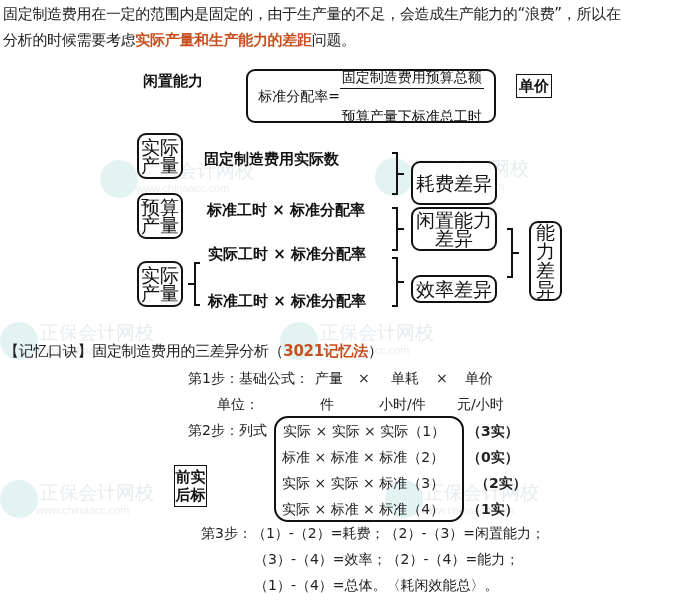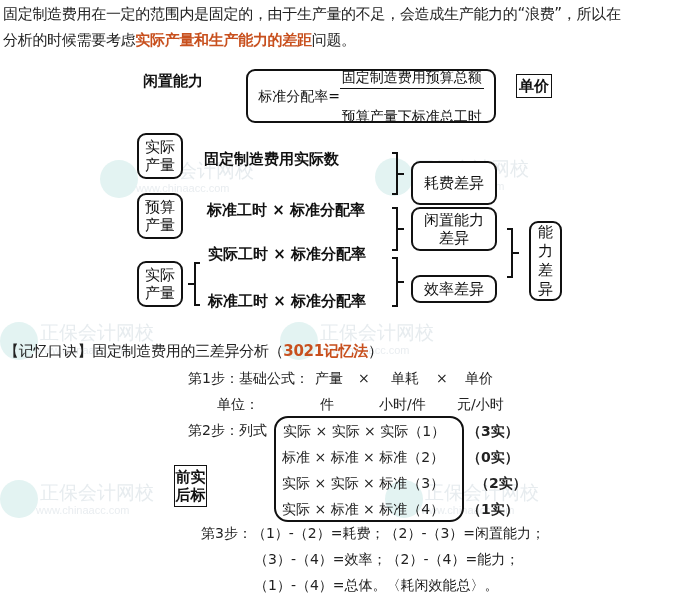--- a/index.html
+++ b/index.html
@@ -3,21 +3,21 @@
 <meta charset="utf-8">
 <style>
   html, body { margin:0; padding:0; background:#ffffff; }
   body { width:694px; height:604px; position:relative; overflow:hidden;
          font-family:"DejaVu Sans", "Liberation Sans", sans-serif; color:#111; }
   .abs { position:absolute; }
   .para { left:3px; font-size:15px; line-height:22px; white-space:nowrap; color:#222; letter-spacing:-0.3px; }
   .hl { color:#c8501e; font-weight:bold; }
   .bold { font-weight:bold; }
   .rbox { position:absolute; border:2px solid #111; border-radius:9px; background:#fff; box-sizing:border-box;
-          display:flex; align-items:center; justify-content:center; text-align:center; font-size:15px; line-height:18px; }
+          display:flex; align-items:center; justify-content:center; text-align:center; font-size:19px; line-height:18px; }
   .sbox { position:absolute; border:1.5px solid #111; background:#fff; box-sizing:border-box;
           display:flex; align-items:center; justify-content:center; text-align:center; font-weight:bold; font-size:15px; line-height:18px; }
   .bt { position:absolute; font-weight:bold; font-size:15px; white-space:nowrap; }
   .br { position:absolute; width:6px; border:2px solid #111; border-left:none; box-sizing:border-box; }
   .bl { position:absolute; width:6px; border:2px solid #111; border-right:none; box-sizing:border-box; }
   .br::after { content:""; position:absolute; right:-8px; top:50%; width:6px; height:2px; background:#111; margin-top:-1px; }
   .bl::after { content:""; position:absolute; left:-8px; top:50%; width:6px; height:2px; background:#111; margin-top:-1px; }
   .t { position:absolute; font-size:14px; white-space:nowrap; color:#222; }
   .wm { position:absolute; color:#e7ecef; font-size:19px; white-space:nowrap; pointer-events:none; }
   .wm small { display:block; font-size:11px; color:#e9edf0; font-family:"Liberation Sans", sans-serif; margin-top:-2px; margin-left:-4px; }

